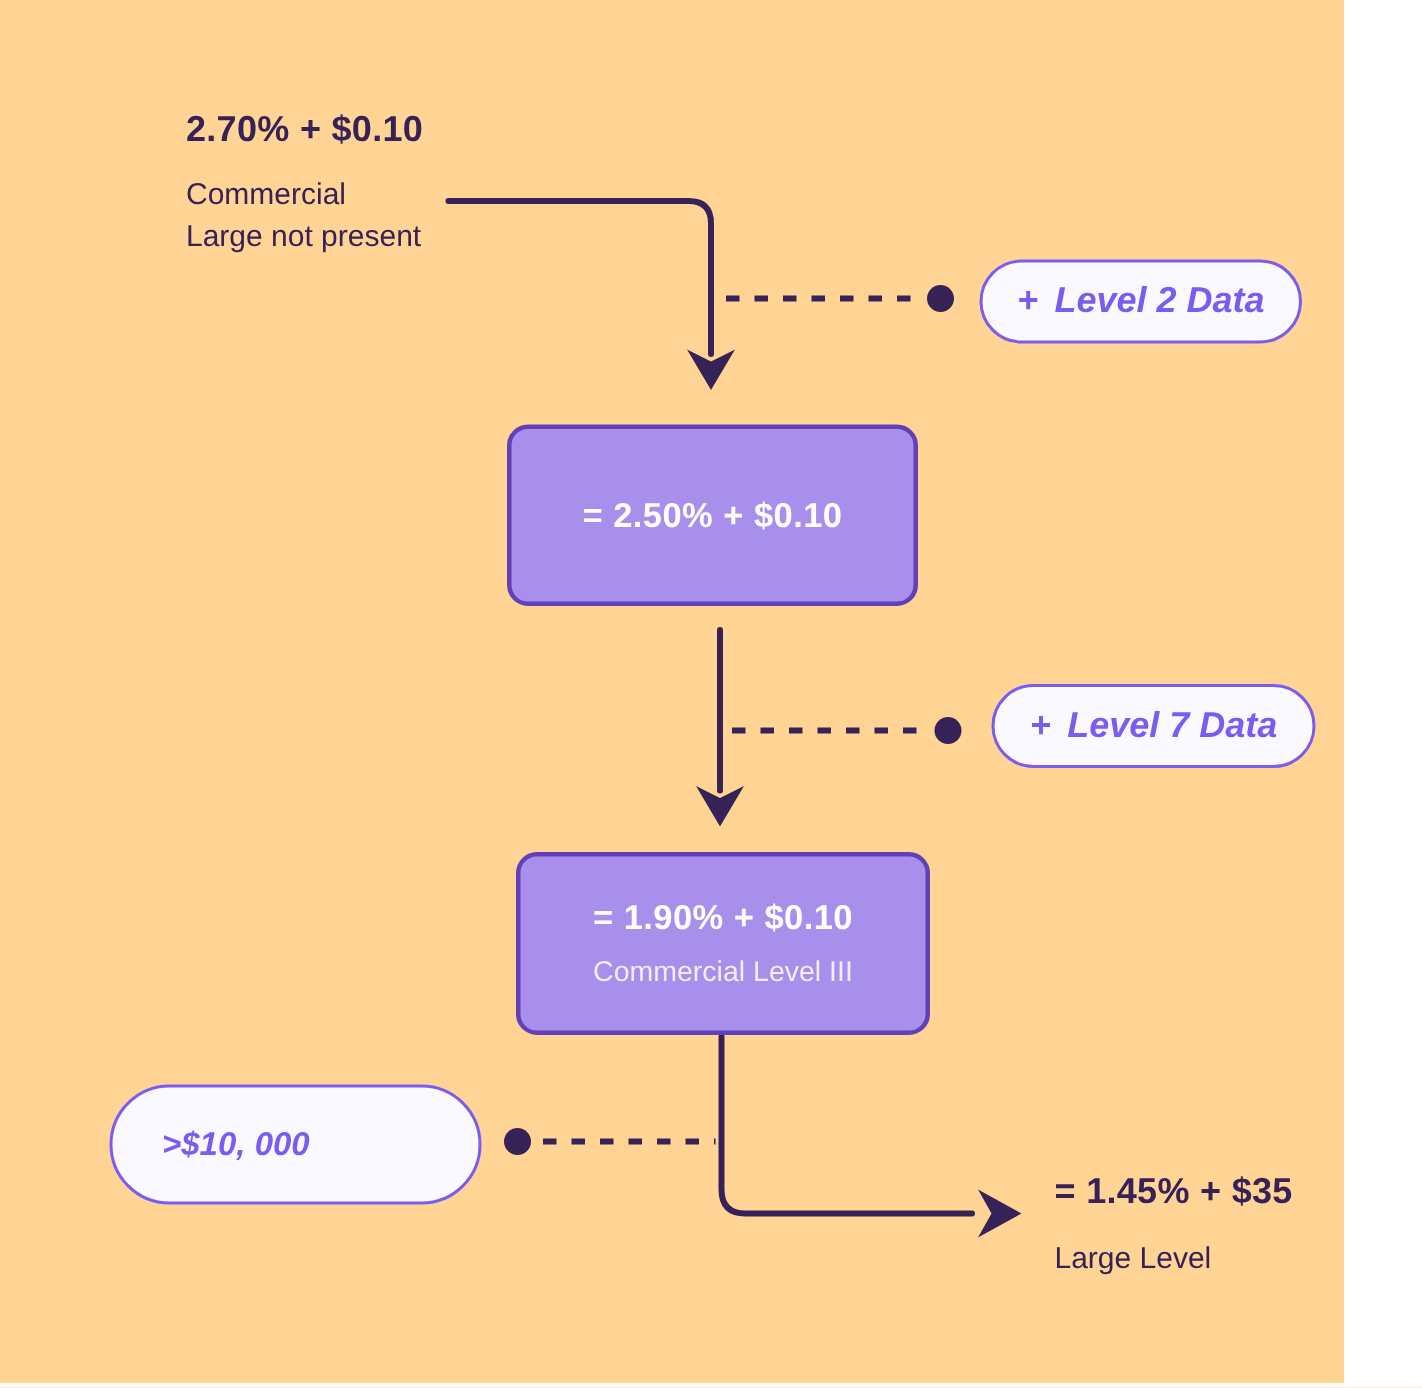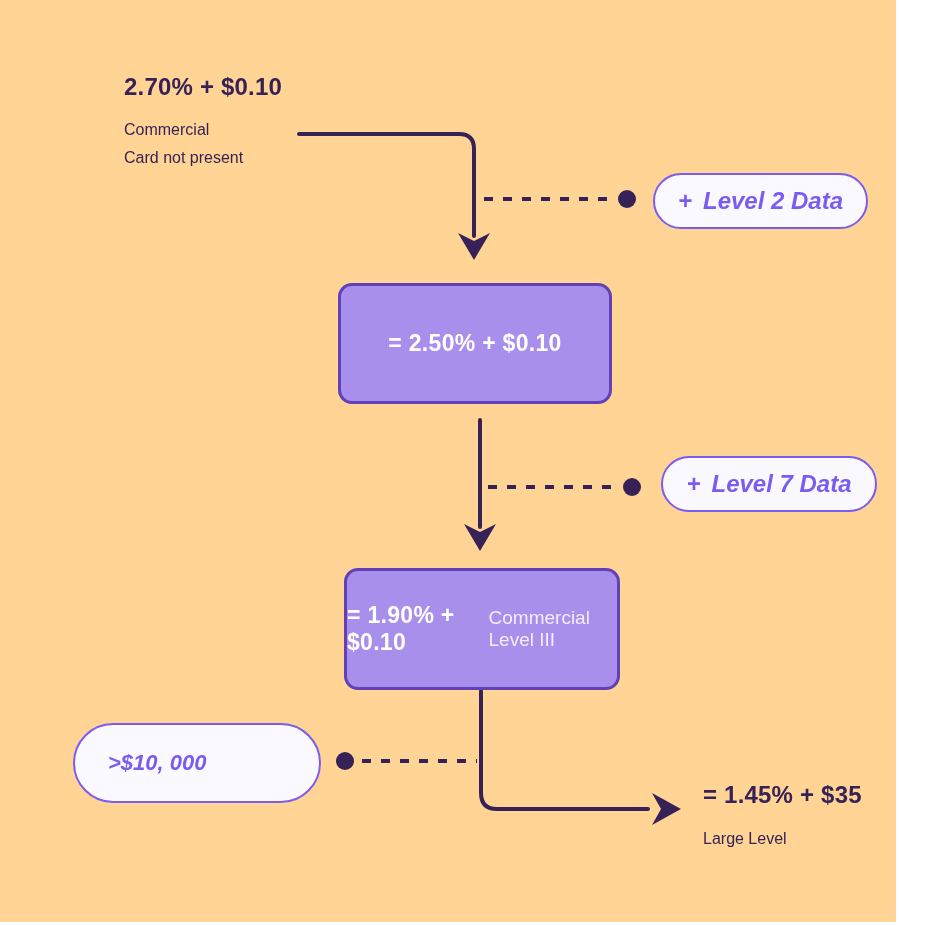--- a/index.html
+++ b/index.html
@@ -12,28 +12,28 @@
     text-decoration:underline;
   }
   .overlay{position:absolute;left:0;top:0;width:948px;height:925px;}
   .stroke{stroke:var(--ink,#362257);stroke-width:4;fill:none;stroke-linecap:round;stroke-linejoin:round;}
   .dash{stroke:var(--ink,#362257);stroke-width:4;fill:none;stroke-linecap:butt;stroke-dasharray:9 10;}
   .glyph{fill:var(--ink,#362257);stroke:none;}
 
   .source-block{position:absolute;left:124px;top:72px;color:var(--ink,#362257);}
   .rate-big{font-size:24px;font-weight:700;line-height:30px;letter-spacing:.2px;}
   .source-block .rate-big{margin-bottom:14px;}
-  .label-reg{font-size:16px;line-height:28px;font-weight:400;}
+  .label-reg{font-size:20px;line-height:28px;font-weight:400;}
 
   .node-box{
     position:absolute;
     background:var(--box-fill,#A88FEC);
     border:3px solid var(--box-border,#6140B8);
     border-radius:14px;
-    display:flex;flex-direction:row;align-items:center;justify-content:center;
+    display:flex;flex-direction:column;align-items:center;justify-content:center;
     gap:13px;
     box-sizing:border-box;
   }
   .node-box .box-rate{color:var(--box-text,#FFFFFF);font-size:23px;font-weight:700;letter-spacing:.3px;}
   .node-box .box-label{color:var(--box-subtext,#F2EDFD);font-size:19px;font-weight:400;}
   .box-level2{left:338px;top:283px;width:274px;height:121px;}
   .box-level3{left:344px;top:568px;width:276px;height:122px;}
 
   .pill{
     position:absolute;
@@ -84,21 +84,21 @@
     <path class="stroke" d="M481,691 L481,793 Q481,809 497,809 L648,809"></path>
     <polygon class="glyph" points="652,793 681,809 652,825 661,809"></polygon>
 
     <circle class="glyph" cx="345" cy="761" r="9"></circle>
     <line class="dash" x1="362" y1="761" x2="477" y2="761"></line>
   </svg>
 
   <div class="source-block">
     <div class="rate-big">2.70% + $0.10</div>
     <div class="label-reg">Commercial</div>
-    <div class="label-reg">Card not present</div>
+    <div class="label-reg">Large not present</div>
   </div>
 
   <div class="pill pill-data pill-level2">
     <span class="plus">+</span>
     <span>Level 2 Data</span>
   </div>
 
   <div class="node-box box-level2">
     <div class="box-rate">= 2.50% + $0.10</div>
   </div>

